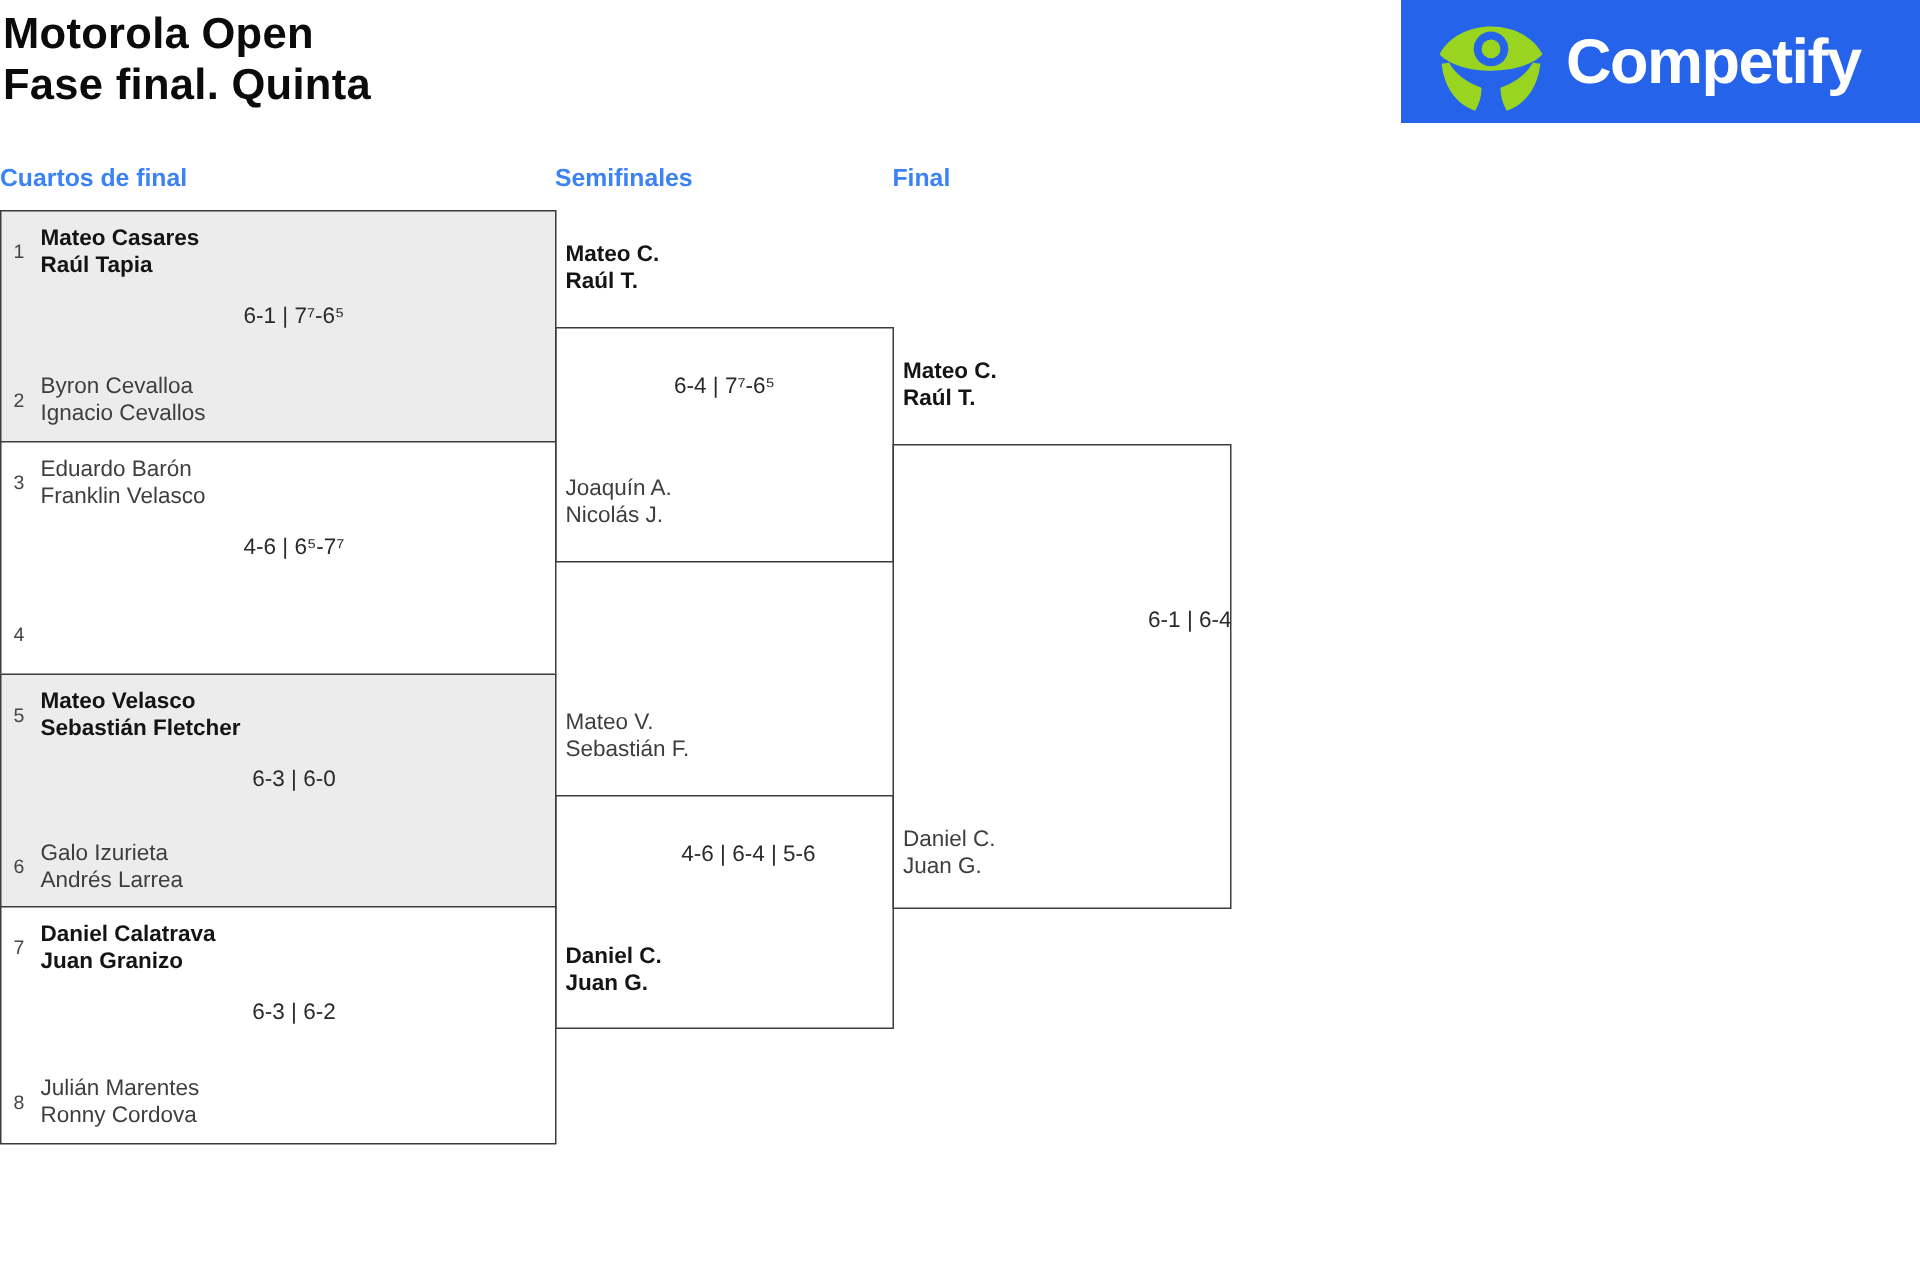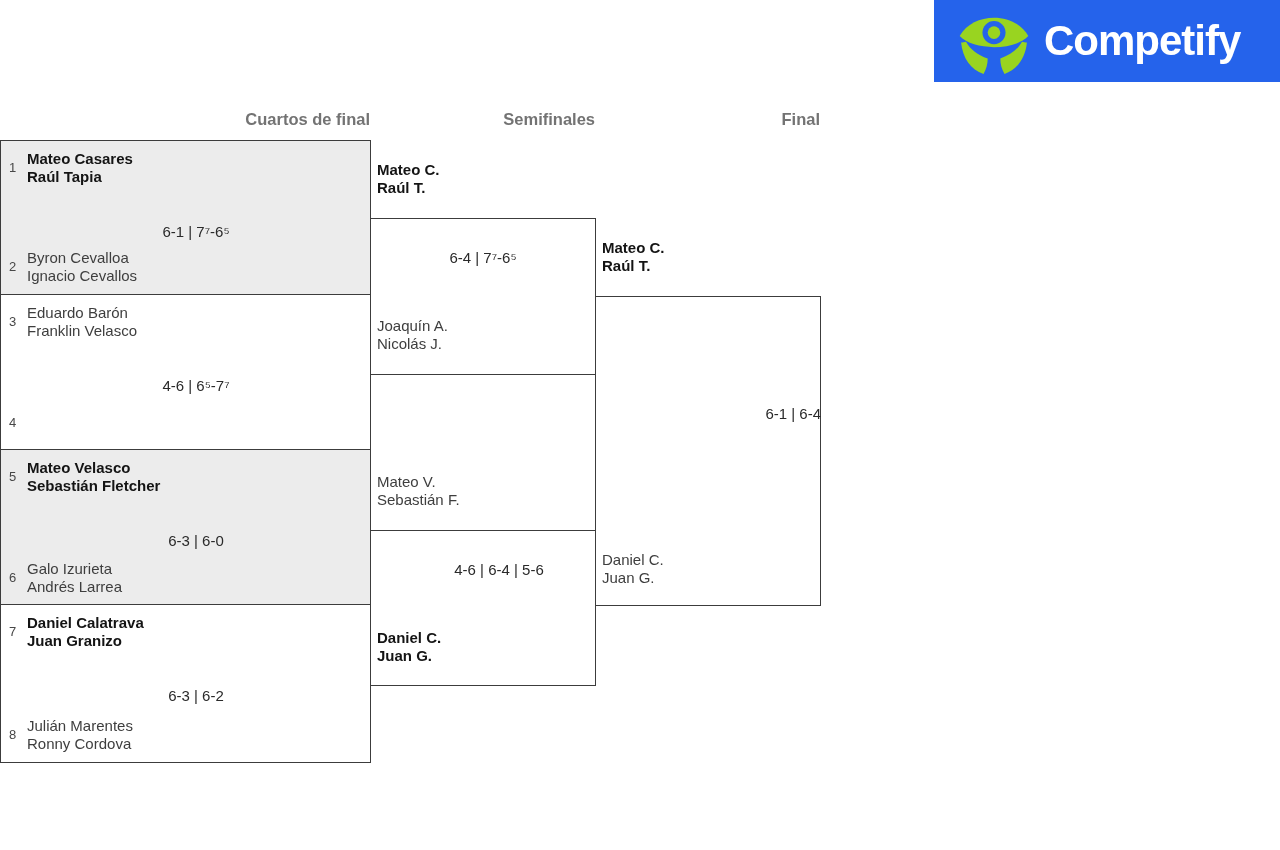--- a/index.html
+++ b/index.html
@@ -11,43 +11,43 @@
   
   .title { position:absolute; left:2px; top:6px; font-size:29px; line-height:34px;
            font-weight:700; color:#0b0b0b; letter-spacing:0.2px; }
 
   .logo { position:absolute; left:934px; top:0; width:346px; height:82px;
           background:#2563EB; display:flex; align-items:center; }
   .logo-icon { width:70px; height:70px; margin-left:25px; flex:0 0 auto; }
   .logo-text { color:#ffffff; font-weight:700; font-size:42px; letter-spacing:-1px; margin-left:15px; }
 
   
-  .round-header { position:absolute; top:110px; text-align:right; font-size:16.5px;
-                  font-weight:600; color:#737373; }
+  .round-header { position:absolute; top:110px; text-align:left; font-size:16.5px;
+                  font-weight:600; color:#3b82f6; }
   .rh-qf { left:0; width:370px; }
   .rh-sf { left:370px; width:225px; }
   .rh-f  { left:595px; width:225px; }
 
   
   .match { position:absolute; left:0; width:371px; border:1px solid #3c3c3c; background:#ffffff; }
   .match.gray { background:#ececec; }
 
   .seed { position:absolute; left:8px; width:18px; font-size:13px; color:#474747;
           height:36px; line-height:36px; }
   .seed-top { top:9px; }
   .seed-bottom { bottom:9px; }
 
   .team { font-size:15px; line-height:18px; color:#3e3e3e; font-weight:400; }
   .team.winner { color:#141414; font-weight:700; }
   .team-top { position:absolute; left:26px; top:9px; }
   .team-bottom { position:absolute; left:26px; bottom:9px; }
 
   .score { position:absolute; left:0; width:100%; text-align:center;
            font-size:15px; color:#2a2a2a; }
-  .match .score { top:82px;padding-left:21px; }
+  .match .score { top:61px;padding-left:21px; }
 
   .connector { position:absolute; border:1px solid #3c3c3c; background:transparent; }
   .sf1-box { left:370px; top:218px; width:226px; height:157px; }
   .sf2-box { left:370px; top:530px; width:226px; height:156px; }
   .final-box { left:595px; top:296px; width:226px; height:310px; }
 
   
   .float { position:absolute; }
   .sf1-top    { left:377px; top:161px; }
   .sf1-score  { left:370px; width:226px; top:249px; text-align:center; }
@@ -58,20 +58,24 @@
   .f-top      { left:602px; top:239px; }
   .f-score    { left:595px; width:226px; top:405px; text-align:right; }
   .f-bottom   { left:602px; top:551px; }
   .float.score-label { position:absolute; font-size:15px; color:#2a2a2a; }
 </style>
 </head>
 <body>
 
 <div class="canvas">
 
+  <div class="title">
+    <div>Motorola Open</div>
+    <div>Fase final. Quinta</div>
+  </div>
 
   <div class="logo">
     <svg class="logo-icon" viewBox="0 0 100 100">
       <path d="M1 43 C 20 8, 80 8, 99 43 C 80 64, 20 64, 1 43 Z" fill="#99D420"></path>
       <circle cx="50" cy="38" r="16.5" fill="#2563EB"></circle>
       <circle cx="50" cy="38" r="9" fill="#99D420"></circle>
       <path d="M3 52 C 5 74 17 91 35 97 C 39 90 41 83 41 75 C 27 70 16 62 10 51 C 8 51.5 5 52 3 52 Z" fill="#99D420"></path>
       <path d="M97 52 C 95 74 83 91 65 97 C 61 90 59 83 59 75 C 73 70 84 62 90 51 C 92 51.5 95 52 97 52 Z" fill="#99D420"></path>
     </svg>
     <div class="logo-text">Competify</div>

